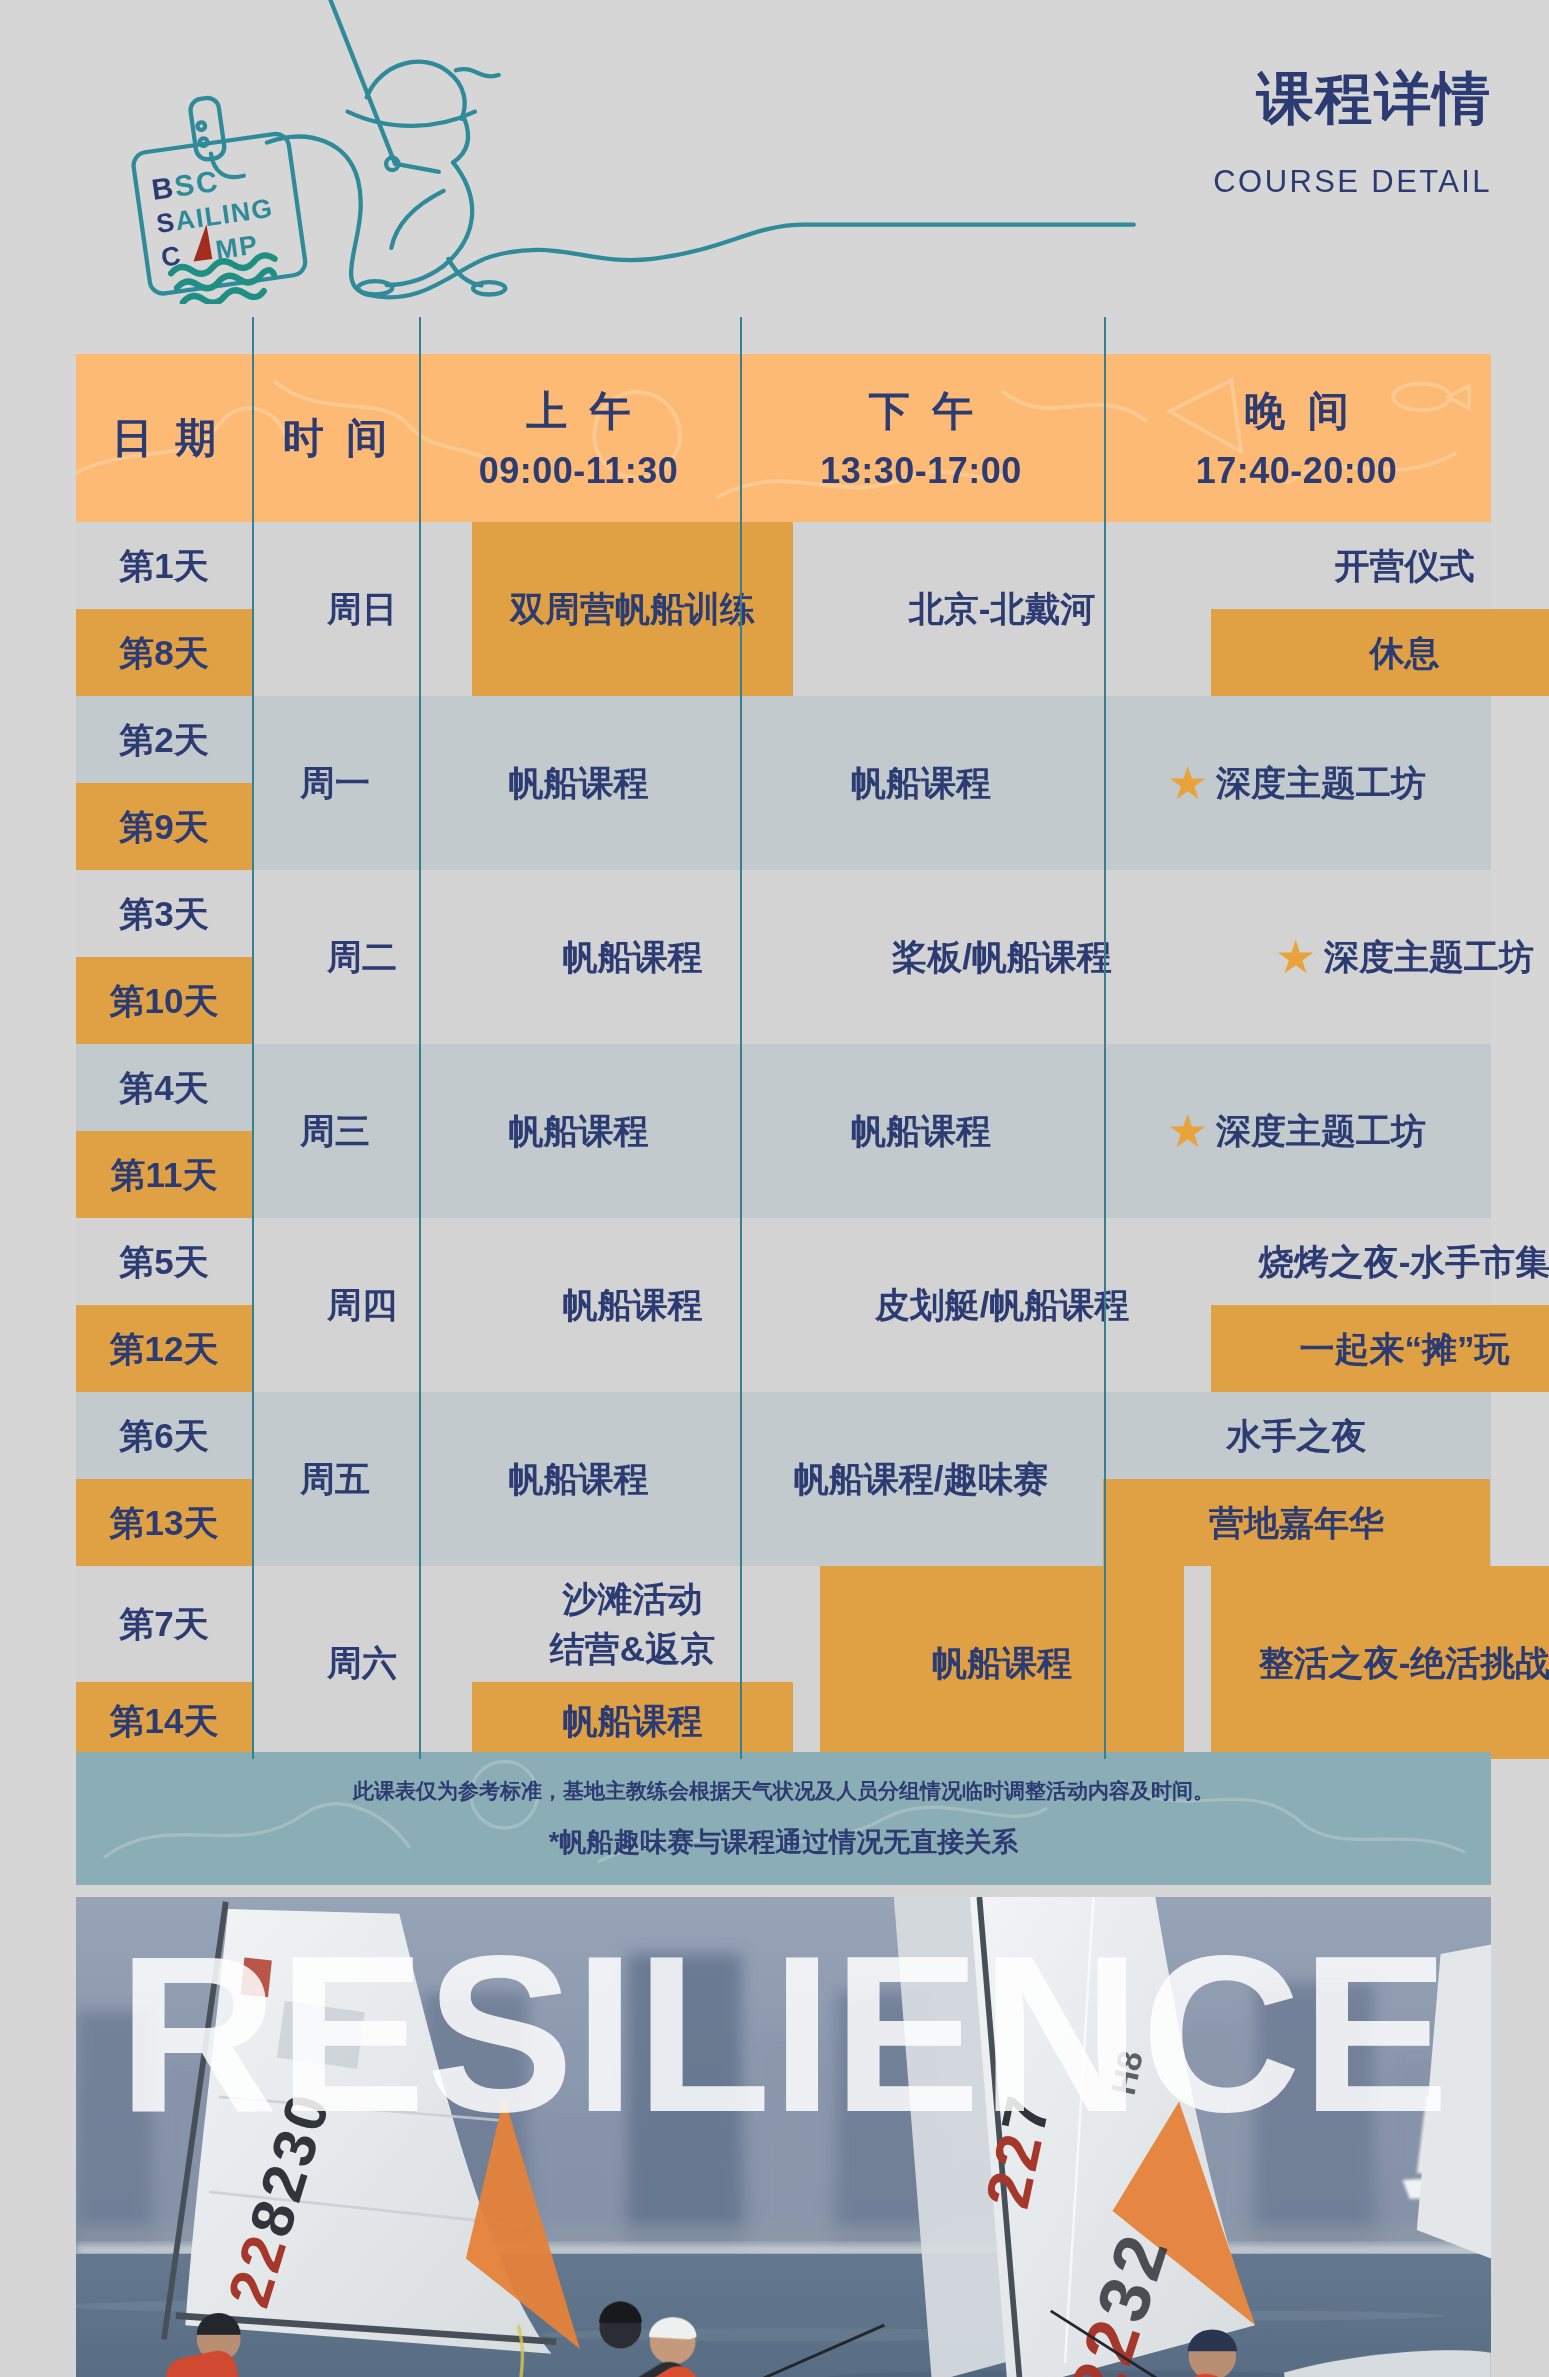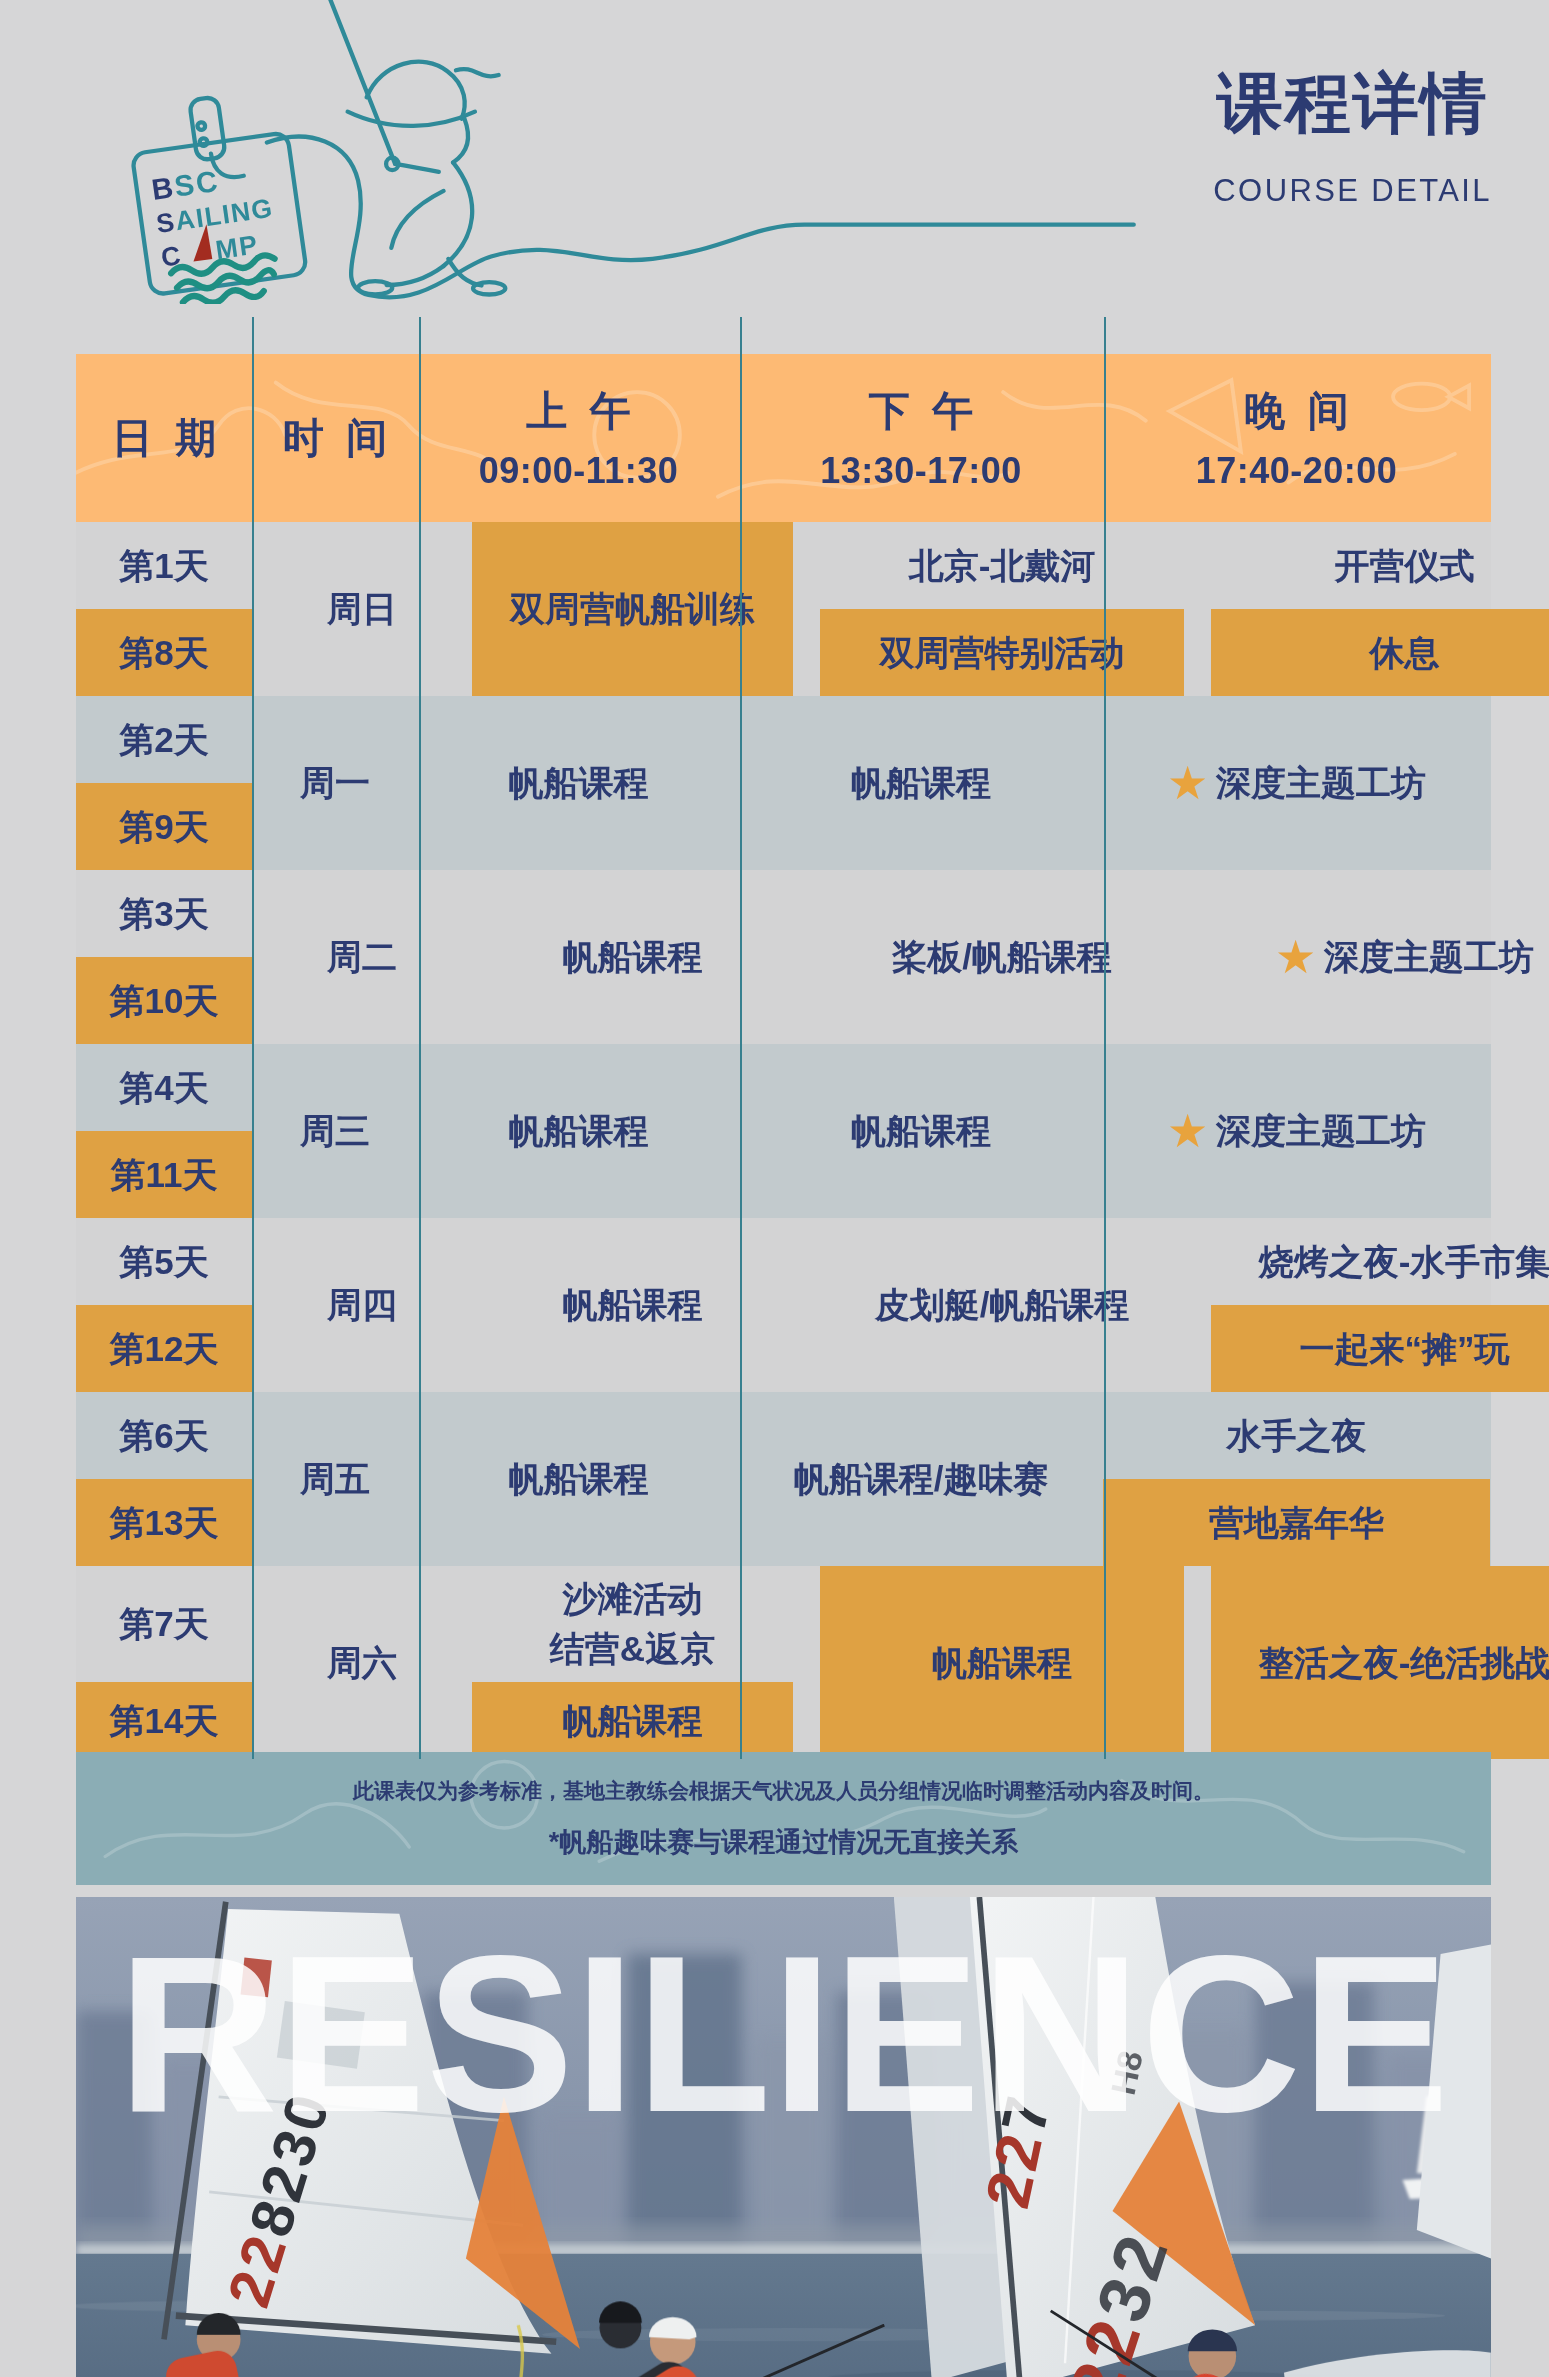--- a/index.html
+++ b/index.html
@@ -4,21 +4,21 @@
 <style>
   html,body{margin:0;padding:0;}
   body{background:#d6d6d7;}
   .page{position:relative;width:1550px;height:2755px;background:#d6d6d7;overflow:hidden;
         font-family:"Liberation Sans","DejaVu Sans",sans-serif;color:#2c3b72;}
   svg text{font-family:"Liberation Sans","DejaVu Sans",sans-serif;}
 
   
   .art{position:absolute;left:62px;top:0;}
   .title-block{position:absolute;right:58px;top:70px;text-align:right;}
-  .page-title{margin:0;font-size:66px;line-height:1;font-weight:bold;letter-spacing:1.9px;color:#2c3b72;text-align:center;}
+  .page-title{margin:0;font-size:57px;line-height:1;font-weight:bold;letter-spacing:1.9px;color:#2c3b72;}
   .page-subtitle{margin-top:37px;font-size:31px;letter-spacing:2.4px;font-weight:400;color:#2c3b72;}
 
   
   .table-wrap{position:absolute;left:76px;top:317px;width:1415px;}
   .cols{display:grid;grid-template-columns:176px 166px 321px 364px 387px;}
   .thead{height:168px;background:#fdba74;position:relative;margin-top:37px;}
   .thead .doodle{position:absolute;inset:0;}
   .hcell{position:relative;display:flex;flex-direction:column;align-items:center;justify-content:center;
          gap:10.5px;font-weight:bold;color:#2c3b72;z-index:2;}
   .hlabel{font-size:41px;letter-spacing:.55em;padding-left:.55em;}
@@ -153,23 +153,20 @@
       </div>
       <div class="cell">
           <span>周日</span>
         </div>
       <div class="cell orange">
           <span>双周营帆船训练</span>
         </div>
       <div class="cell splitcell">
         <div class="half">
             <span>北京-北戴河</span>
-          </div>
-        <div class="half orange">
-            <span>双周营特别活动</span>
           </div>
       </div>
       <div class="cell splitcell">
         <div class="half">
             <span>开营仪式</span>
           </div>
         <div class="half orange">
             <span>休息</span>
           </div>
       </div>

